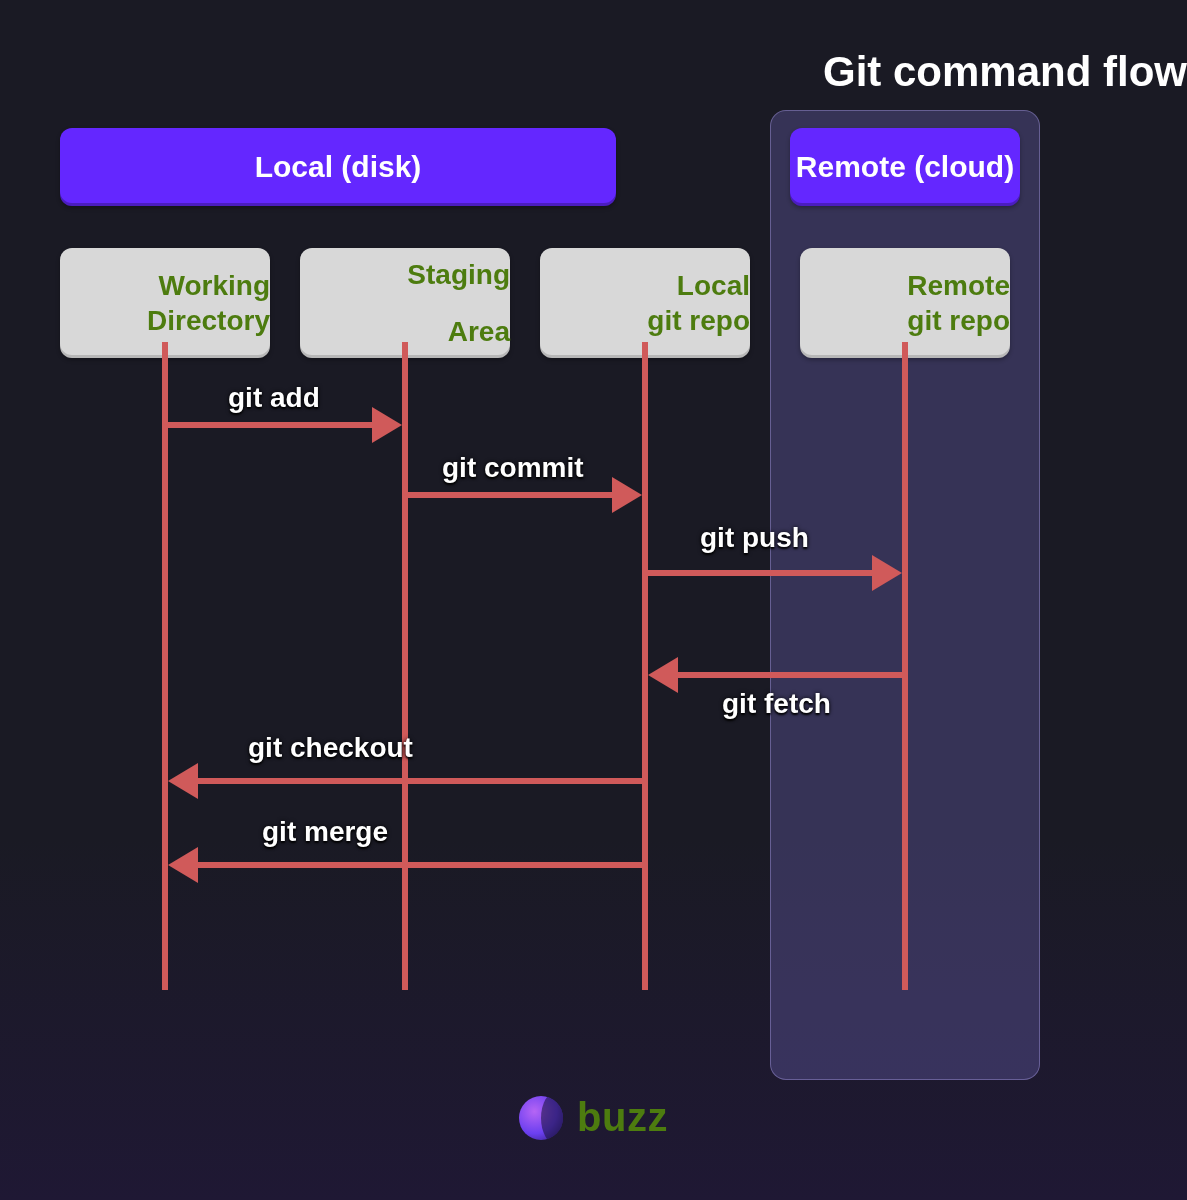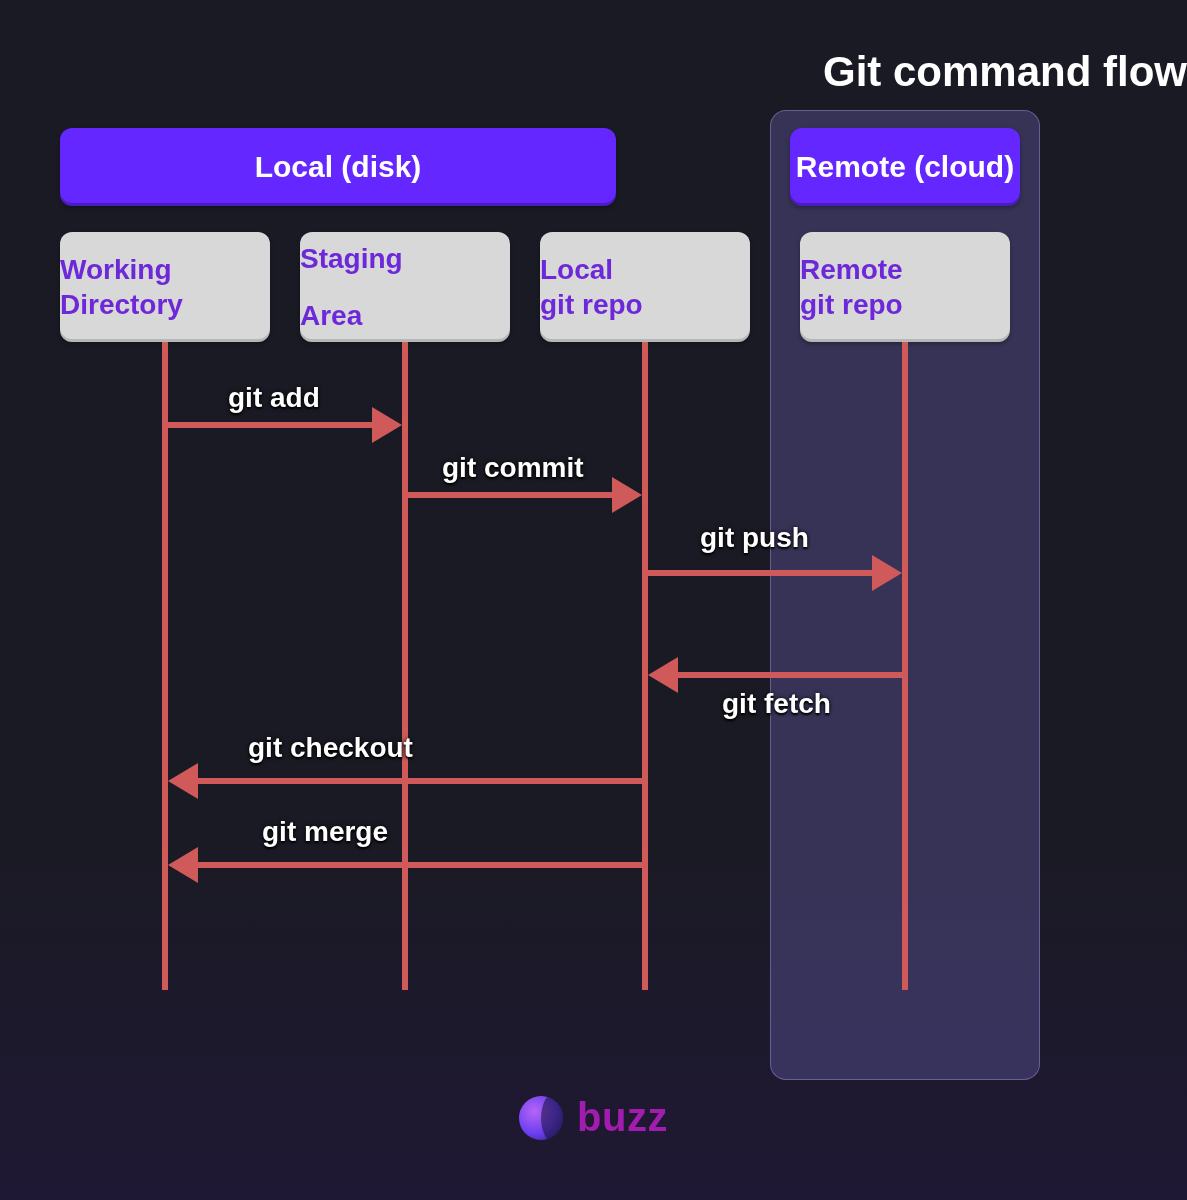--- a/index.html
+++ b/index.html
@@ -40,30 +40,31 @@
     align-items: center;
     justify-content: center;
     box-shadow: inset 0 -3px 0 rgba(0,0,0,0.25), 0 2px 4px rgba(0,0,0,0.3);
   }
   .node {
     position: absolute;
     width: 210px;
     height: 110px;
     background: #d8d8d8;
     border-radius: 12px;
-    color: #6d28d9;
+    color: #4d7c0f;
     font-size: 28px;
     font-weight: 700;
     display: flex;
     flex-direction: column;
-    align-items: flex-start;
+    align-items: flex-end;
     justify-content: center;
     line-height: 1.25;
     box-shadow: inset 0 -3px 0 rgba(0,0,0,0.15), 0 2px 4px rgba(0,0,0,0.3);
     text-align: center;
+    margin-top: 16px;
   }
   .lifeline {
     position: absolute;
     width: 6px;
     background: #d05a5a;
     top: 342px;
     height: 648px;
   }
   .arrow-line {
     position: absolute;
@@ -112,21 +113,21 @@
   }
   .brand-icon::after {
     content: "";
     position: absolute;
     left: 22px; top: -4px;
     width: 30px; height: 52px;
     border-radius: 50%;
     background: rgba(20,15,50,0.55);
   }
   .brand-text {
-    color: #a21caf;
+    color: #4d7c0f;
     font-size: 40px;
     font-weight: 600;
     letter-spacing: 0.5px;
   }
 </style>
 </head>
 <body>
 
 <div class="title">Git command flow</div>
 

